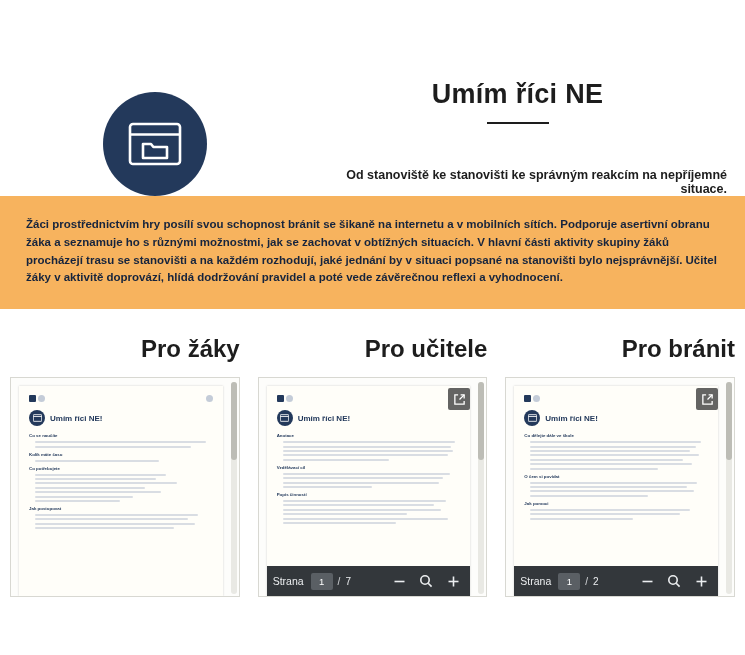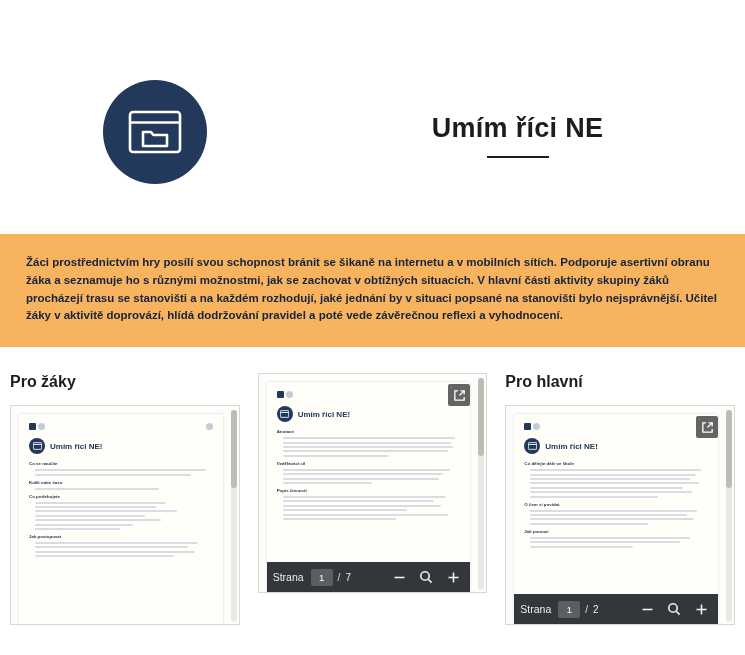--- a/index.html
+++ b/index.html
@@ -9,23 +9,23 @@
     background: #ffffff;
     font-family: "Liberation Sans", sans-serif;
     overflow: hidden;
   }
 
   .page { position: relative; width: 745px; height: 655px; background:#fff; }
 
   
   .header {
     display: flex;
-    align-items: center;
+    align-items: flex-end;
     padding: 18px 10px 0 10px;
-    height: 234px;
+    height: 196px;
   }
   .logo-wrap {
     width: 290px;
     display: flex;
     justify-content: center;
     padding-top: 12px;
   }
   .logo-circle {
     width: 104px; height: 104px;
     border-radius: 50%;
@@ -75,22 +75,22 @@
   .band p:last-child { margin-bottom: 0; }
 
   
   .cols {
     display: flex;
     gap: 18px;
     padding: 26px 10px 0 10px;
   }
   .col { flex: 1; min-width: 0; }
   .col-title {
-    text-align: left;
-    font-size: 16px;
+    text-align: right;
+    font-size: 24px;
     font-weight: bold;
     color: #1d1d1d;
     margin: 0 0 14px 0;
   }
 
   
   .doc-card {
     position: relative;
     height: 220px;
     background: #fdfdfb;
@@ -205,20 +205,21 @@
         <svg width="54" height="44" viewBox="0 0 54 44" aria-hidden="true">
           <rect x="2" y="2" width="50" height="40" rx="3" fill="none" stroke="#ffffff" stroke-width="2.6"></rect>
           <line x1="2" y1="12.5" x2="52" y2="12.5" stroke="#ffffff" stroke-width="2.6"></line>
           <path d="M15 22 h8 l2.4 3 H39 v11 H15 z" fill="none" stroke="#ffffff" stroke-width="2.6" stroke-linejoin="round"></path>
         </svg>
       </div>
     </div>
     <div class="title-block">
       <h1 class="main-title">Umím říci NE</h1>
       <div class="title-rule"></div>
+      <div class="subtitle">Od stanoviště ke stanovišti ke správným reakcím na nepříjemné situace.</div>
     </div>
   </div>
 
   <div class="band">
     <p>Žáci prostřednictvím hry posílí svou schopnost bránit se šikaně na internetu a v mobilních sítích. Podporuje asertivní obranu žáka a seznamuje ho s různými možnostmi, jak se zachovat v obtížných situacích. V hlavní části aktivity skupiny žáků procházejí trasu se stanovišti a na každém rozhodují, jaké jednání by v situaci popsané na stanovišti bylo nejsprávnější. Učitel žáky v aktivitě doprovází, hlídá dodržování pravidel a poté vede závěrečnou reflexi a vyhodnocení.</p>
   </div>
 
   <div class="cols">
 
     <div class="col">
@@ -269,20 +270,21 @@
           </div>
         </div>
         <div class="scrollbar">
           <div class="thumb"></div>
         </div>
 
       </div>
     </div>
 
     <div class="col">
+      <h2 class="col-title">Pro učitele</h2>
       <div class="doc-card">
         <div class="doc-page">
           <div class="doc-brandrow">
             <span class="doc-brand">
               <span class="doc-brand-sq"></span>
                 <span class="doc-brand-dot"></span>
             </span>
           </div>
           <div class="doc-head">
             <span class="doc-logo-circle">
@@ -349,21 +351,21 @@
             <svg width="13" height="13" viewBox="0 0 13 13">
                 <line x1="1.5" y1="6.5" x2="11.5" y2="6.5" stroke="#eceef0" stroke-width="1.6"></line>
                 <line x1="6.5" y1="1.5" x2="6.5" y2="11.5" stroke="#eceef0" stroke-width="1.6"></line>
               </svg>
           </span>
         </div>
       </div>
     </div>
 
     <div class="col">
-      <h2 class="col-title">Pro hlavní</h2>
+      <h2 class="col-title">Pro bránit</h2>
       <div class="doc-card">
         <div class="doc-page">
           <div class="doc-brandrow">
             <span class="doc-brand">
               <span class="doc-brand-sq"></span>
                 <span class="doc-brand-dot"></span>
             </span>
           </div>
           <div class="doc-head">
             <span class="doc-logo-circle">

